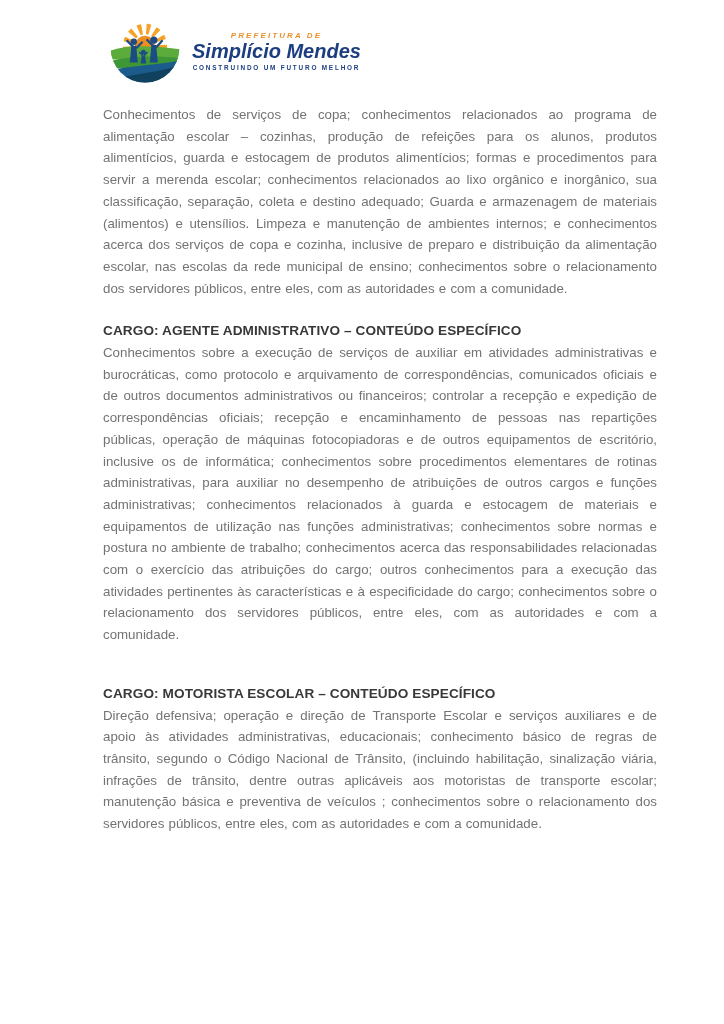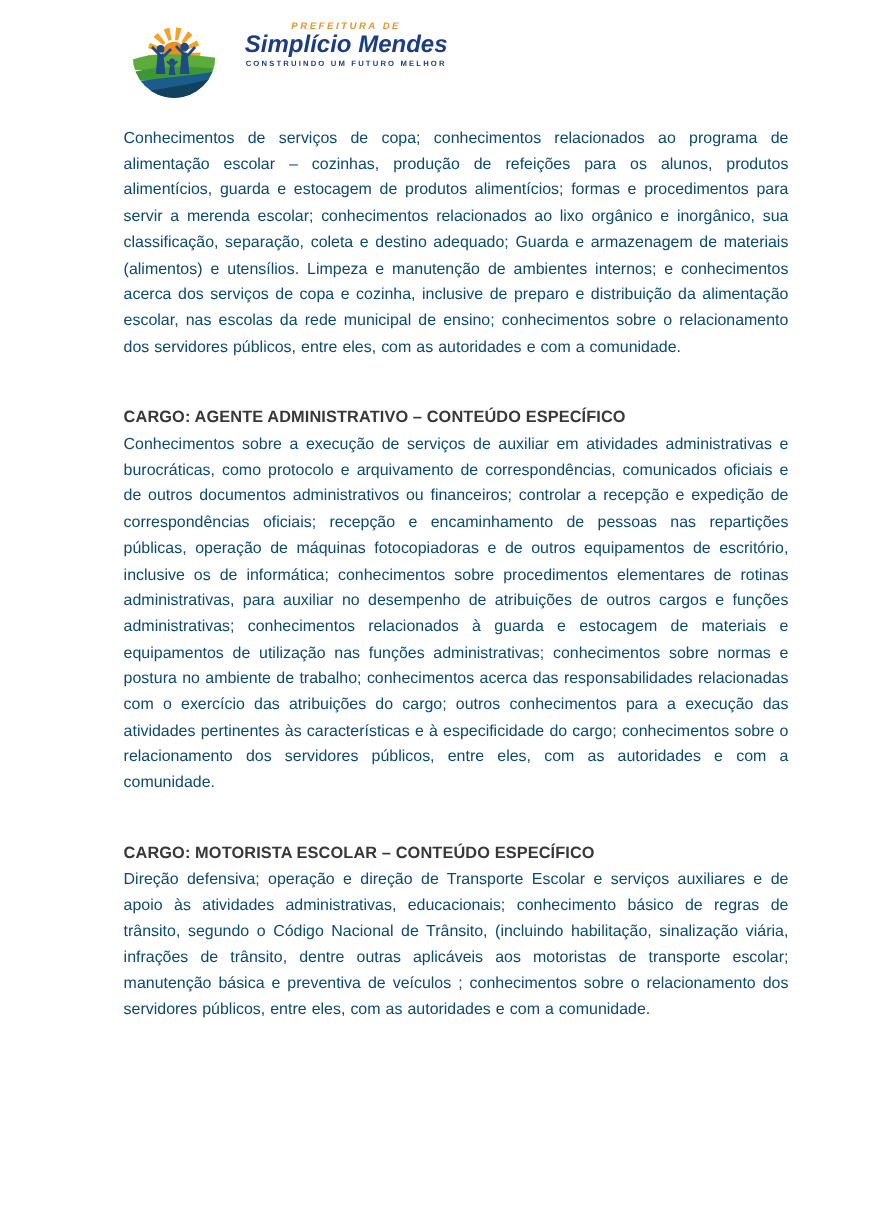--- a/index.html
+++ b/index.html
@@ -10,21 +10,22 @@
     overflow: hidden;
   }
   .page {
     width: 724px; height: 1024px;
     padding: 12px 67px 0 103px;
     background: #ffffff;
   }
   
   .logo {
     display: flex;
-    gap: 19px;
+    align-items: center;
+    gap: 7px;
     margin-left: 2px;
     height: 73px;
   }
   .logo-icon { width: 80px; height: 72px; flex: 0 0 auto; }
   .logo-text {
     display: flex;
     flex-direction: column;
     align-items: center;
     line-height: 1.05;
     padding-top: 6px;
@@ -51,35 +52,35 @@
     letter-spacing: 1.8px;
     color: #1C3E80;
     white-space: nowrap;
     margin-top: 2.5px;
   }
   
   .doc {
     margin-top: 19px;
     color: #373737;
   }
-  .doc-section + .doc-section { margin-top: 38px; }
+  .doc-section + .doc-section { margin-top: 21px; }
   .doc-section:nth-child(3) { margin-top: 37px; }
   .doc-heading {
     font-size: 13.6px;
     font-weight: bold;
     line-height: 21.7px;
     color: #383838;
     letter-spacing: 0.1px;
   }
   .doc-body {
     font-size: 13.3px;
     line-height: 21.7px;
     text-align: justify;
     text-justify: inter-word;
-    color: #0c4a6e;
+    color: #737373;
     word-spacing: 0.5px;
   }
 </style>
 </head>
 <body>
 
 <div class="page">
 
   <div class="logo">
     <svg class="logo-icon" viewBox="0 0 100 90" aria-hidden="true">

